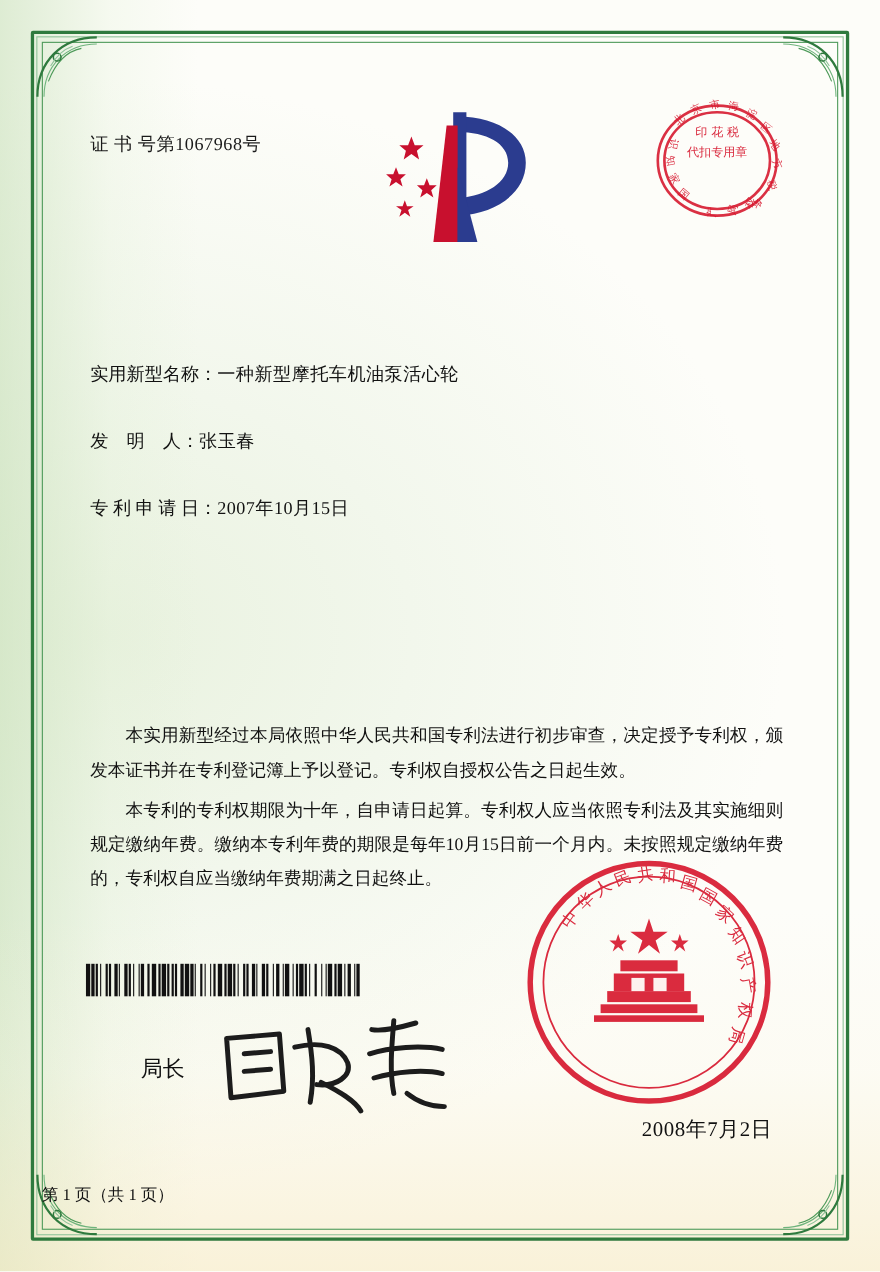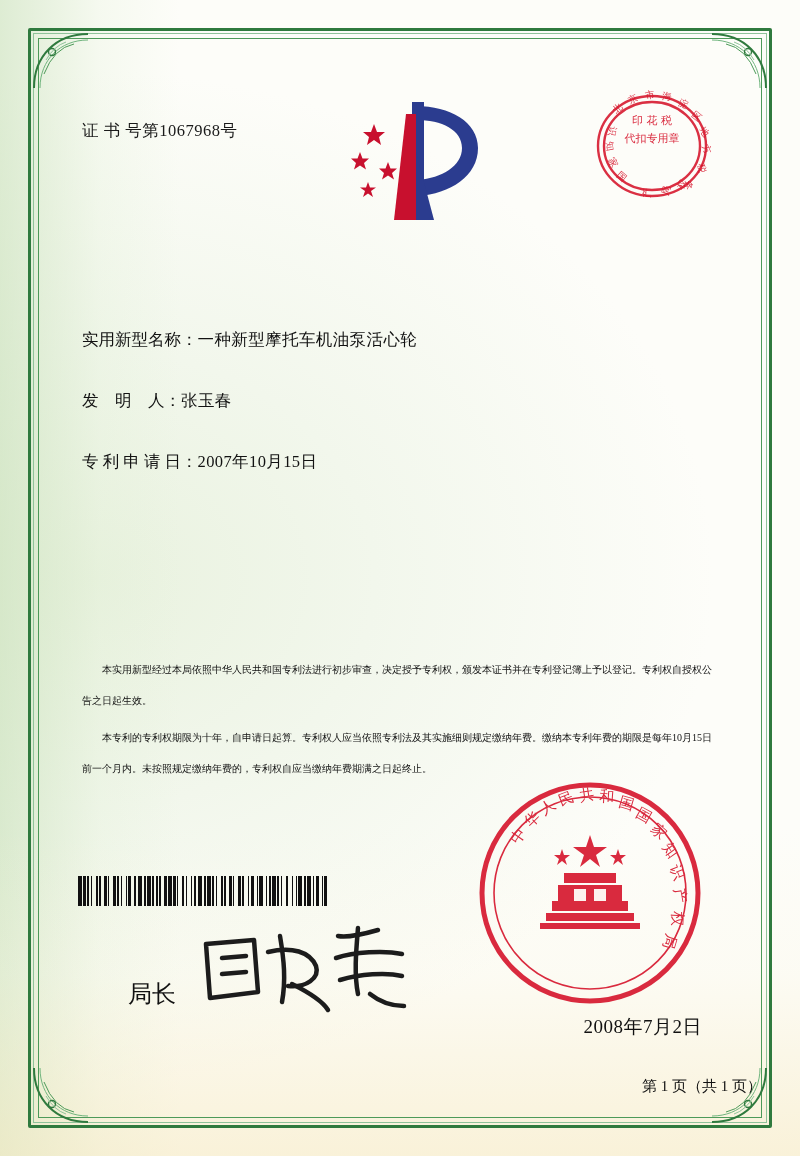--- a/index.html
+++ b/index.html
@@ -132,21 +132,21 @@
     display: inline-block;
     letter-spacing: 0.4px;
   }
 
   
   .paras {
     position: absolute;
     left: 44px;
     right: 50px;
     top: 616px;
-    font-size: 10px;
+    font-size: 16px;
     line-height: 31px;
     color: #111;
     text-align: justify;
   }
   .para {
     text-indent: 2em;
     margin: 0 0 6px 0;
   }
 
   
@@ -164,22 +164,22 @@
     display: block;
     background: #111;
     height: 100%;
   }
   .barcode .sp { background: transparent; }
 
   
   .sig-label {
     position: absolute;
     left: 90px;
-    top: 940px;
-    font-size: 24px;
+    top: 920px;
+    font-size: 20px;
     color: #111;
   }
   .signature {
     position: absolute;
     left: 150px;
     top: 880px;
     width: 230px;
     height: 100px;
   }
 
@@ -195,23 +195,23 @@
     position: absolute;
     right: 60px;
     bottom: 78px;
     font-size: 19px;
     color: #111;
     letter-spacing: 0.5px;
   }
 
   .page-no {
     position: absolute;
-    left: 16px; right: 0;
+    left: 0; right: 0;
     bottom: 22px;
-    text-align: right;
+    text-align: left;
     font-size: 15px;
     color: #111;
   }
 </style>
 </head>
 <body>
 
 <div class="page">
 
   <div class="tint-left"></div>

